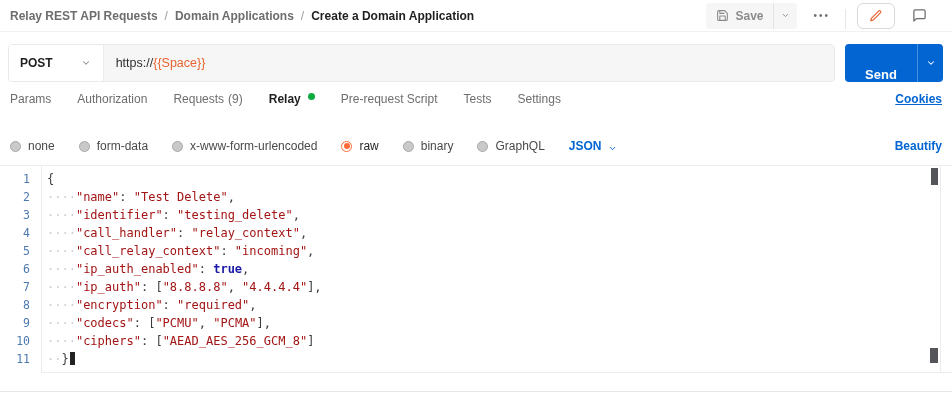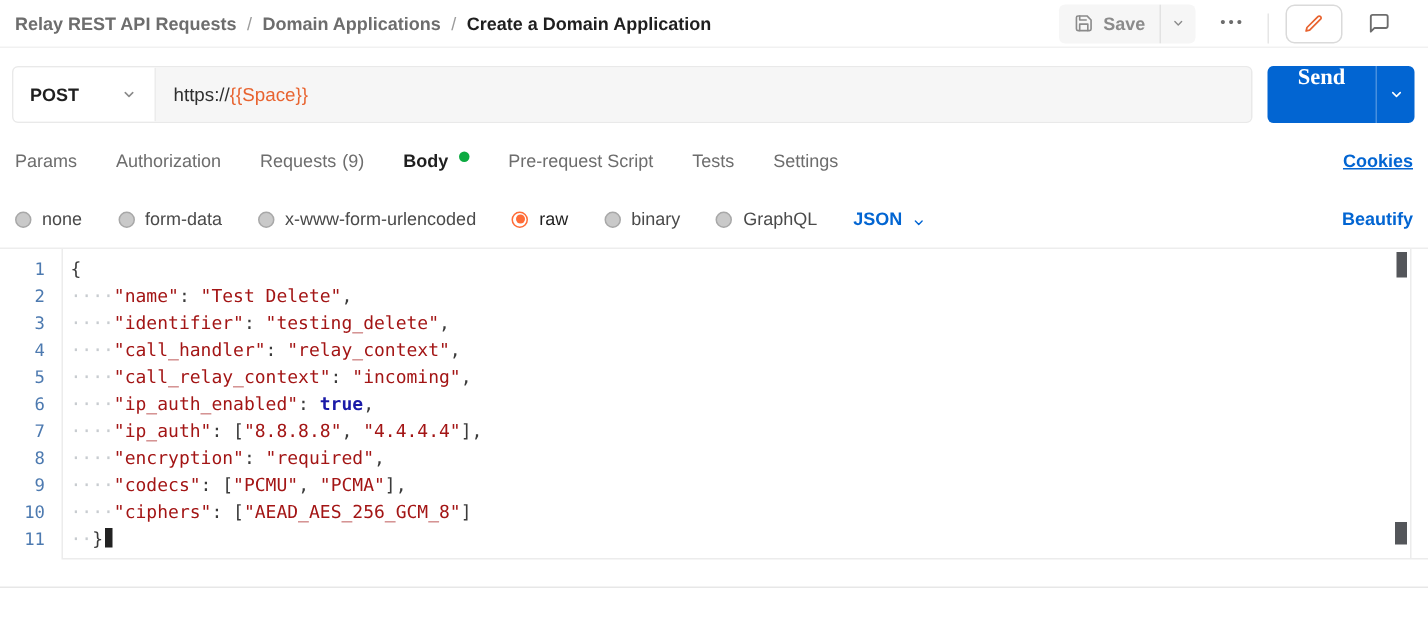--- a/index.html
+++ b/index.html
@@ -33,25 +33,25 @@
 
   
   .url-row { position: absolute; top: 44px; left: 8px; right: 9px; height: 38px; display: flex; }
   .request-bar { flex: 1; display: flex; align-items: stretch; border: 1px solid #e9e9e9; border-radius: 4px; margin-right: 10px; overflow: hidden; background: #fff; }
   .method-select { display: flex; align-items: center; gap: 28px; padding: 0 12px 0 11px; background: #fff; border-right: 1px solid #ececec; }
   .method-label { font-size: 12px; font-weight: 700; color: #1f1f1f; }
   .method-select .chev { color: #8b8b8b; display: flex; }
   .url-field { flex: 1; background: #f6f6f6; display: flex; align-items: center; padding-left: 12px; font-size: 12.5px; color: #2f2f2f; white-space: nowrap; overflow: hidden; }
   .url-var { color: var(--url-variable, #e8632f); }
   .send-btn { width: 98px; display: flex; align-items: stretch; border-radius: 4px; overflow: hidden; background: var(--blue, #0265d2); color: #fff; }
-  .send-main { flex: 1; display: flex; align-items: flex-start; justify-content: center; font-size: 15px; font-weight: 600; font-family: Liberation Serif, serif; }
+  .send-main { flex: 1; display: flex; align-items: flex-end; justify-content: center; font-size: 13px; font-weight: 600; }
   .send-caret { width: 26px; display: flex; align-items: center; justify-content: center; border-left: 1px solid rgba(255,255,255,0.28); }
 
   
-  .tabs { position: absolute; top: 92px; left: 10px; right: 10px; height: 30px; display: flex; align-items: center; gap: 26px; font-size: 12px; color: #6d6d6d; white-space: nowrap; }
+  .tabs { position: absolute; top: 92px; left: 10px; right: 10px; height: 30px; display: flex; align-items: flex-start; gap: 26px; font-size: 12px; color: #6d6d6d; white-space: nowrap; }
   .tab { display: flex; align-items: center; gap: 4px; }
   .tab.active { color: #1f1f1f; font-weight: 600; }
   .tab .badge { color: #6d6d6d; font-weight: 400; }
   .green-dot { width: 7px; height: 7px; border-radius: 50%; background: var(--green, #0caa41); margin: -6px 0 0 3px; }
   .cookies-link { margin-left: auto; color: var(--blue, #0265d2); font-weight: 600; text-decoration: underline; }
 
   
   .body-type-row { position: absolute; top: 131px; left: 10px; right: 10px; height: 30px; display: flex; align-items: center; gap: 24px; font-size: 12px; color: #4a4a4a; white-space: nowrap; }
   .radio-item { display: flex; align-items: center; gap: 7px; }
   .radio { width: 11px; height: 11px; border-radius: 50%; background: #c9c9c9; border: 1px solid #a8a8a8; position: relative; flex: none; }
@@ -173,21 +173,21 @@
         <span>Params</span>
       </div>
     <div class="tab">
         <span>Authorization</span>
       </div>
     <div class="tab">
         <span>Requests</span>
         <span class="badge">(9)</span>
       </div>
     <div class="tab active">
-        <span>Body</span>
+        <span>Relay</span>
         <span class="green-dot"></span>
       </div>
     <div class="tab">
         <span>Pre-request Script</span>
       </div>
     <div class="tab">
         <span>Tests</span>
       </div>
     <div class="tab">
         <span>Settings</span>

